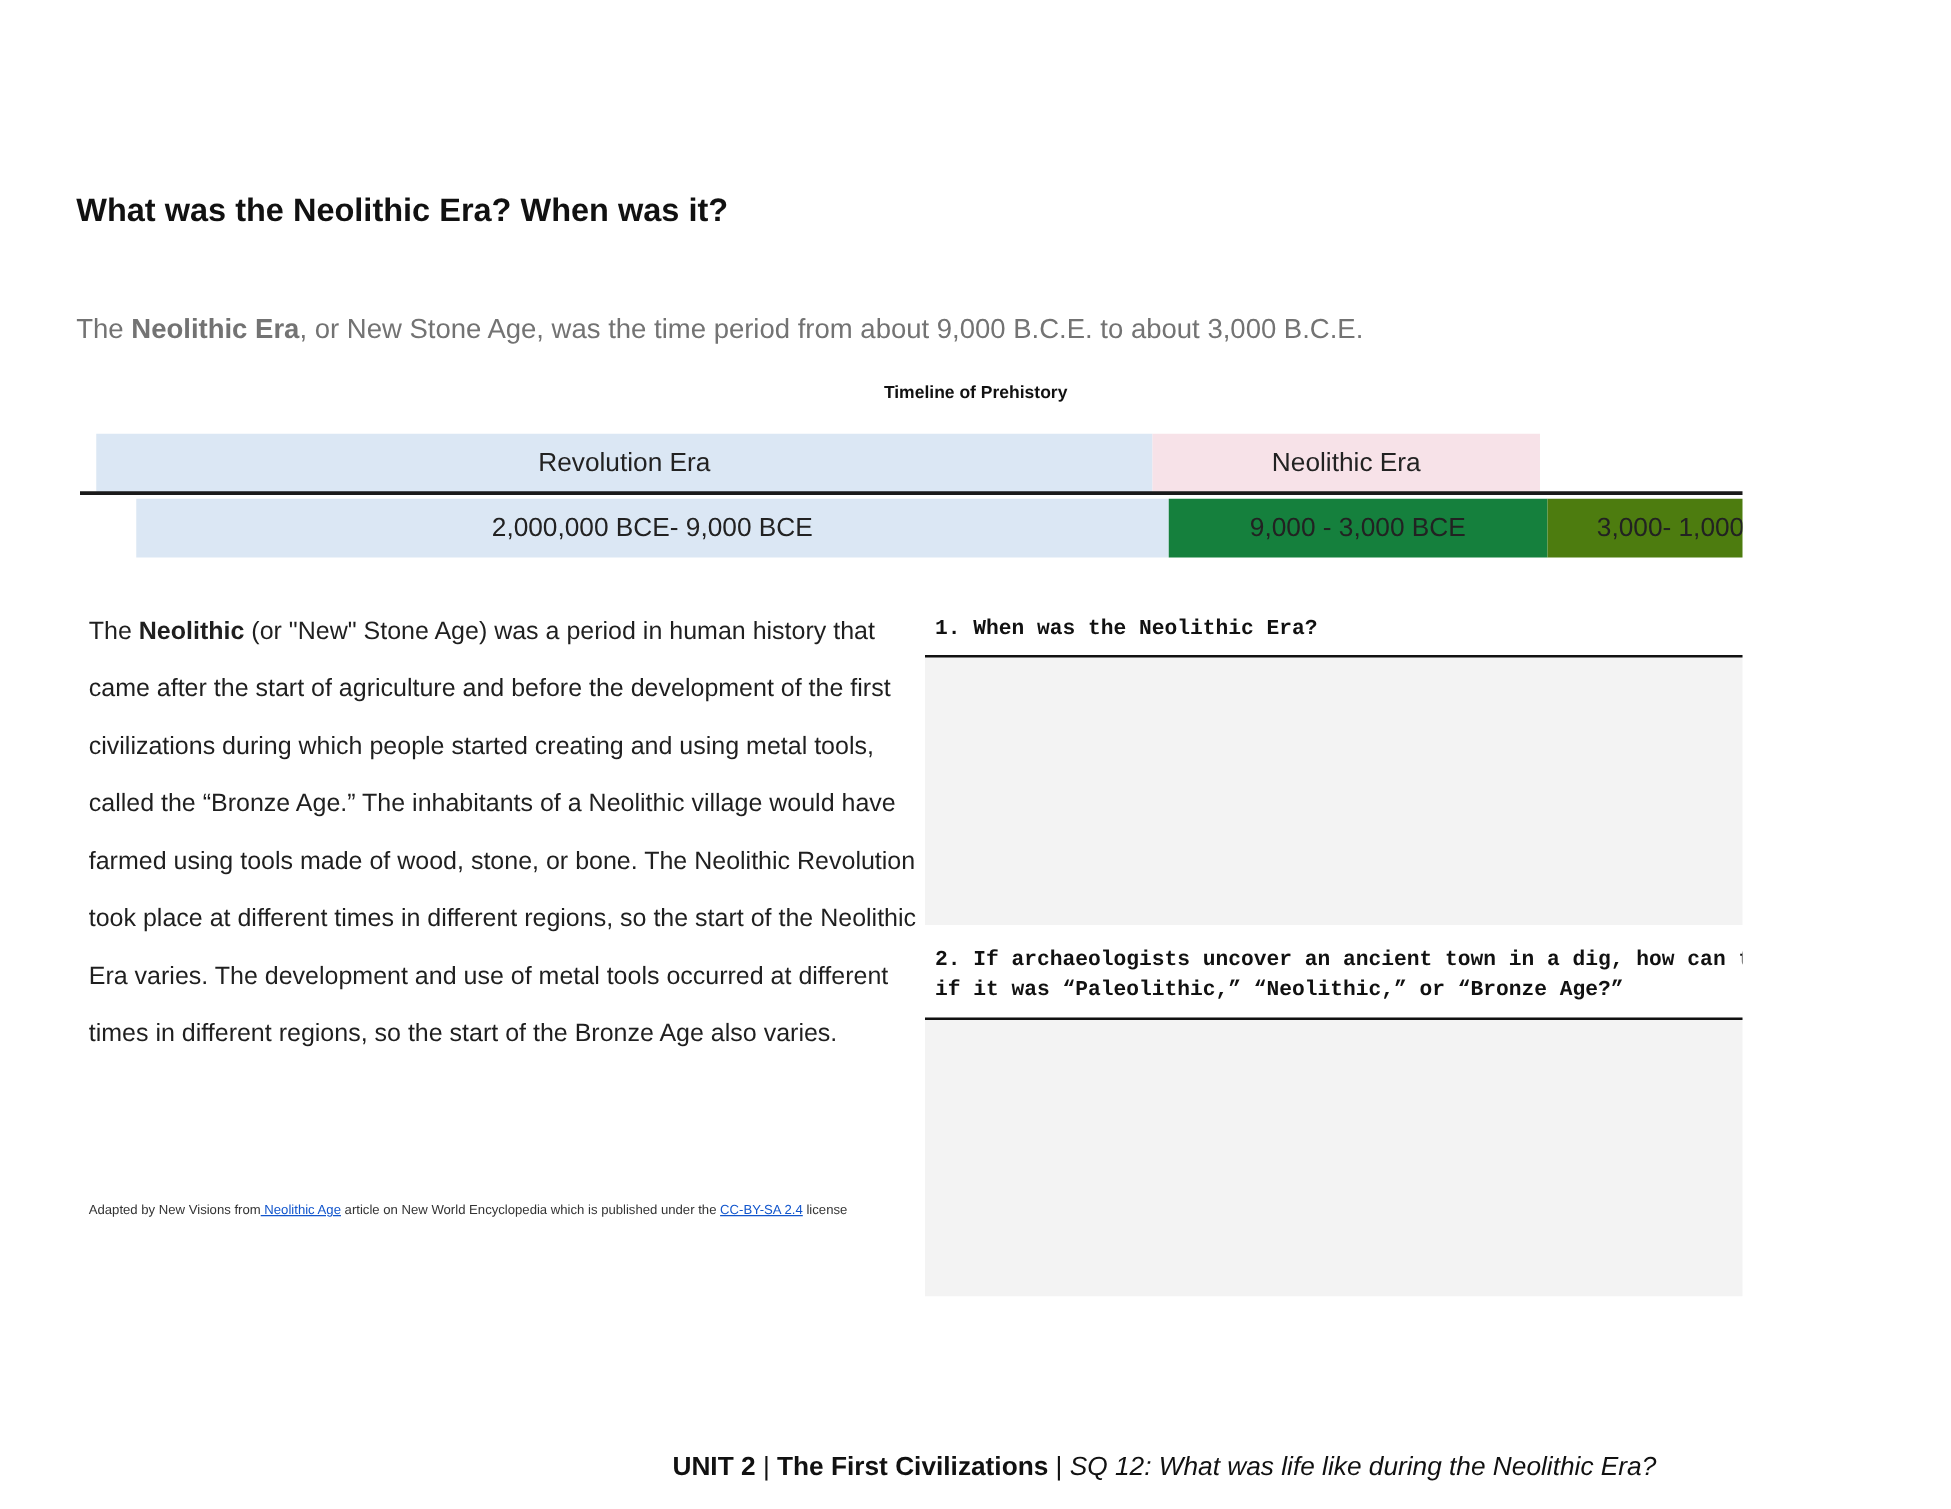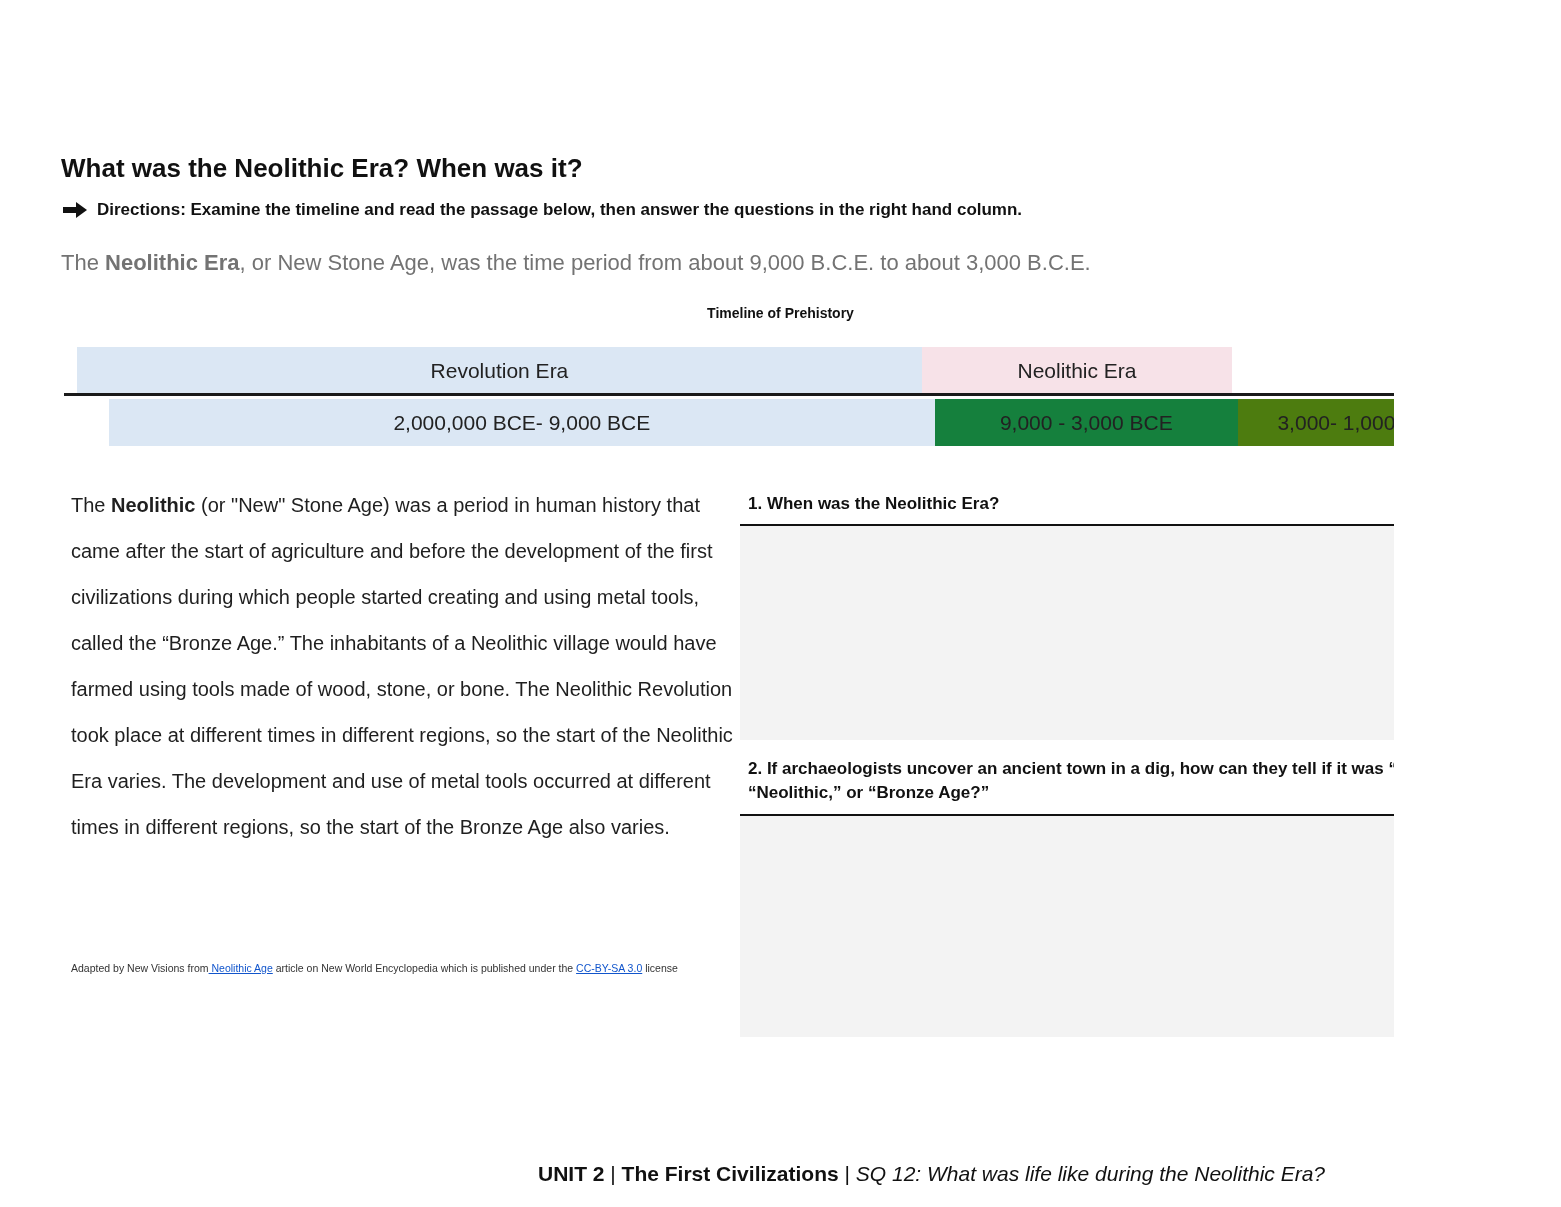--- a/index.html
+++ b/index.html
@@ -89,20 +89,21 @@
     text-decoration: underline;
     cursor: pointer;
   }
   .q-label {
     position: absolute;
     left: 748px;
     font-size: 17px;
     font-weight: 700;
     line-height: 24px;
     color: #111;
+    font-family: Liberation Mono, monospace;
   }
   .q1-label { top: 492px; width: 740px; }
   .q2-label { top: 757px; width: 752px; }
   .answer-box {
     position: absolute;
     left: 740px;
     width: 752px;
     background: #f3f3f3;
     border-top: 2px solid #111;
   }
@@ -119,49 +120,41 @@
   .footer b { font-weight: 700; }
   .footer i { font-style: italic; }
 </style>
 </head>
 <body>
 
 <div class="page">
 
   <h1 class="title">What was the Neolithic Era? When was it?</h1>
 
-  <div class="directions">
-    <span class="arrow-icon">
-      <svg width="25" height="18" viewBox="0 0 25 18">
-          <path d="M0 6 h13 V1 l11 8 -11 8 v-5 H0 z" fill="#111"></path>
-        </svg>
-    </span>
-    <span>Directions: Examine the timeline and read the passage below, then answer the questions in the right hand column.</span>
-  </div>
 
   <p class="intro"><span>The </span><b>Neolithic Era</b><span>, or New Stone Age, was the time period from about 9,000 B.C.E. to about 3,000 B.C.E.</span></p>
 
   <div class="timeline-title">Timeline of Prehistory</div>
 
   <div class="timeline-table">
     <div class="t-row eras">
       <div class="t-cell c1" style="background: rgb(219, 231, 244);">Revolution Era</div>
       <div class="t-cell c2" style="background: rgb(247, 226, 232);">Neolithic Era</div>
     </div>
     <div class="t-row dates">
       <div class="t-cell c1" style="background: rgb(219, 231, 244);">2,000,000 BCE- 9,000 BCE</div>
       <div class="t-cell c2" style="background: #15803d;">9,000 - 3,000 BCE</div>
       <div class="t-cell c3" style="background: #4d7c0f;">3,000- 1,000 BCE</div>
     </div>
   </div>
   <div class="timeline-divider"></div>
 
   <p class="passage"><span>The </span><b>Neolithic</b><span> (or "New" Stone Age) was a period in human history that came after the start of agriculture and before the development of the first civilizations during which people started creating and using metal tools,  called the “Bronze Age.” The inhabitants of a Neolithic village would have farmed using tools made of wood, stone, or bone. The Neolithic Revolution took place at different times in different regions, so the start of the Neolithic Era varies. The development and use of metal tools occurred at different times in different regions, so the start of the Bronze Age also varies.</span></p>
 
-  <p class="attribution"><span>Adapted by New Visions from</span><a> Neolithic Age</a><span> article on New World Encyclopedia which is published under the </span><a>CC-BY-SA 3.0</a><span> license</span></p>
+  <p class="attribution"><span>Adapted by New Visions from</span><a> Neolithic Age</a><span> article on New World Encyclopedia which is published under the </span><a>CC-BY-SA 2.4</a><span> license</span></p>
 
   <div class="q-label q1-label">1. When was the Neolithic Era?</div>
   <div class="answer-box q1-box"></div>
 
   <div class="q-label q2-label">2. If archaeologists uncover an ancient town in a dig, how can they tell if it was “Paleolithic,” “Neolithic,” or “Bronze Age?”</div>
   <div class="answer-box q2-box"></div>
 
   <div class="footer"><b>UNIT 2</b><span> | </span><b>The First Civilizations</b><span> | </span><i>SQ 12: What was life like during the Neolithic Era?</i></div>
 
 </div>

